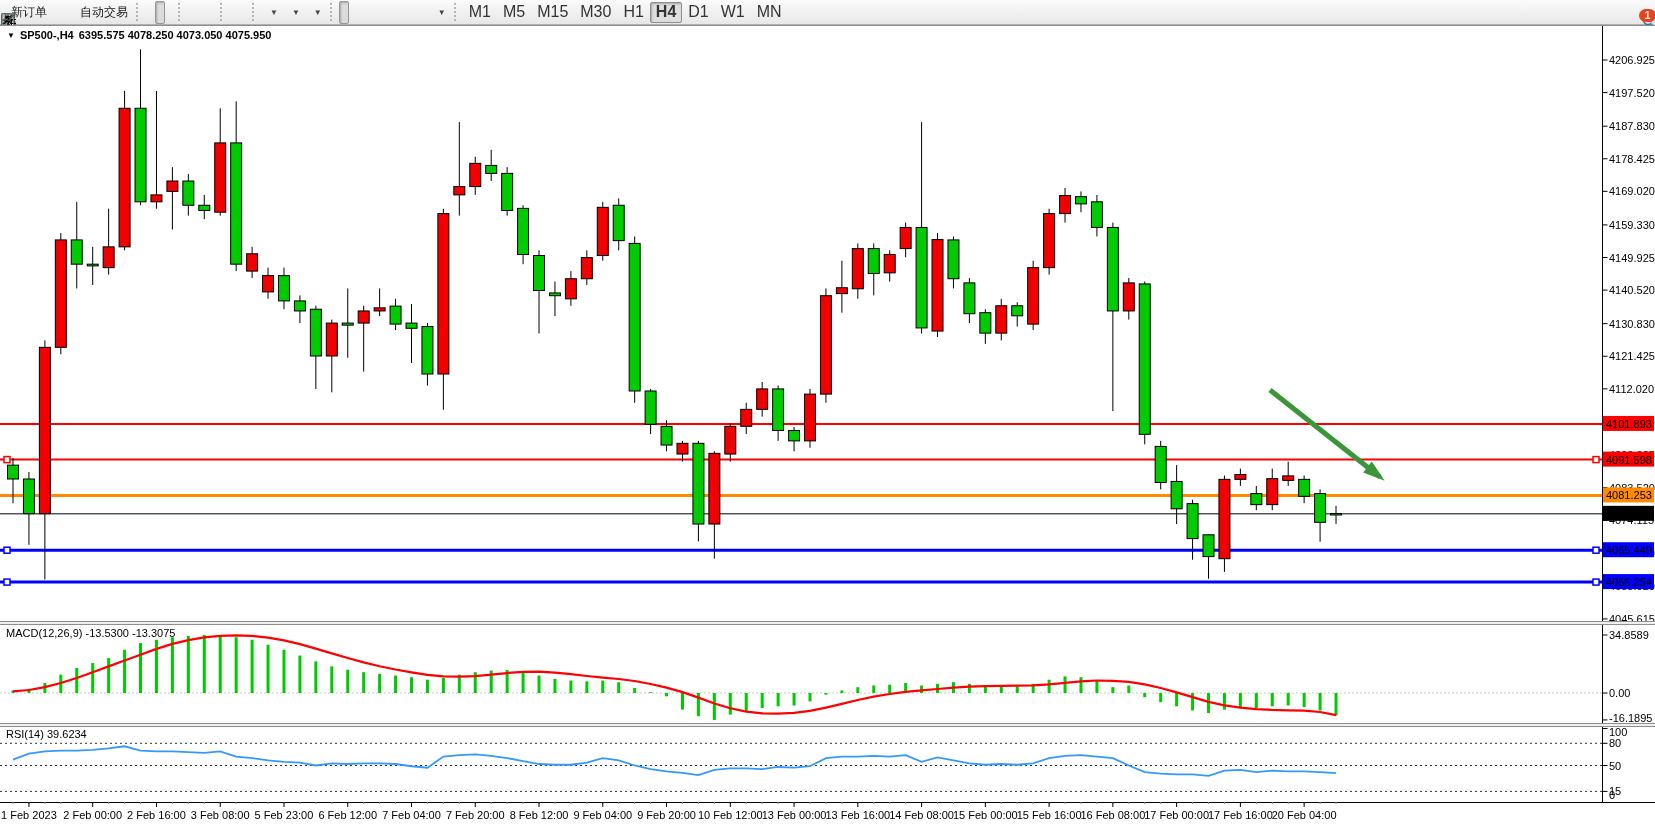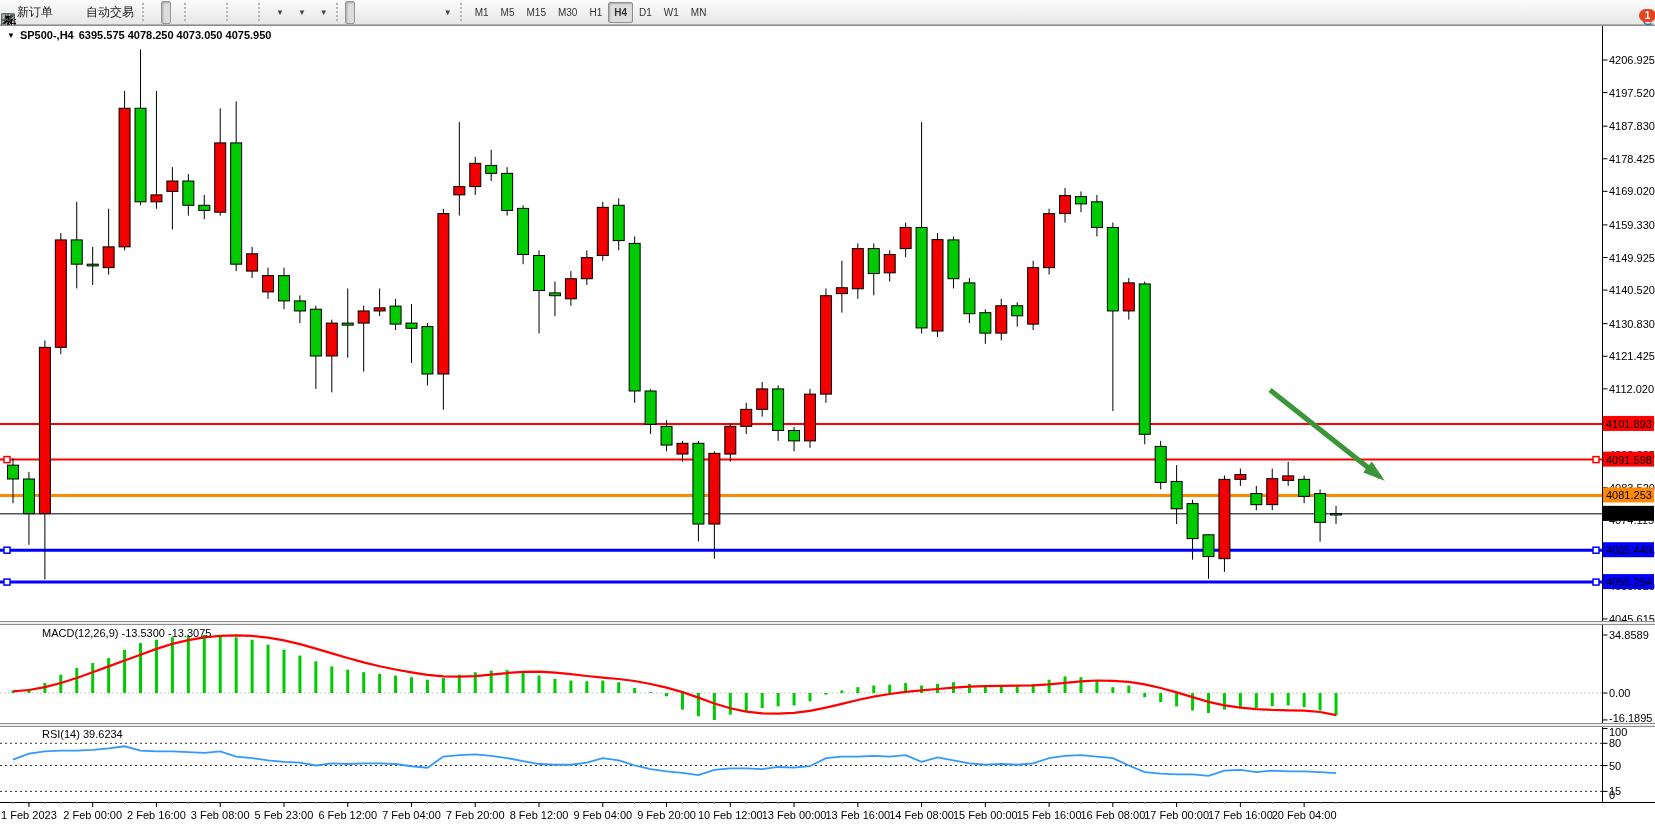--- a/index.html
+++ b/index.html
@@ -1,40 +1,40 @@
 <!DOCTYPE html>
 <html><head>
 <meta charset="utf-8">
 <style>
   html,body{margin:0;padding:0;background:#cfcfcf;}
   .app{position:relative;width:1655px;height:826px;background:#f0f0f0;
        font-family:"Liberation Sans",sans-serif;overflow:hidden;user-select:none;}
   
   .toolbar{position:absolute;top:0;left:0;width:1655px;height:25px;
            background:linear-gradient(#fbfbfb,#e7e7e7);border-bottom:1px solid #b0b0b0;
-           display:flex;align-items:center;padding-left:9px;box-sizing:border-box;}
+           display:flex;align-items:center;padding-left:3px;box-sizing:border-box;}
   .tbtn{height:21px;display:flex;align-items:center;gap:3px;padding:0 4px;
         border:1px solid transparent;border-radius:2px;font-size:12px;color:#1a1a1a;white-space:nowrap;}
   .tbtn.pressed{background:#dcdcdc;border-color:#979797;box-shadow:inset 1px 1px 2px rgba(0,0,0,.25);}
   .tbtn svg{display:block;}
   .caret-dn{font-size:8px;color:#444;margin-left:1px;}
   .grip{width:4px;height:18px;margin:0 3px;border-left:2px dotted #b5b5b5;}
-  .tf-btn{height:19px;padding:0 5px;font-size:10px;color:#333;display:flex;align-items:center;
+  .tf-btn{height:19px;padding:0 5px;font-size:16px;color:#333;display:flex;align-items:center;
           border:1px solid transparent;border-radius:2px;}
   .tf-btn.pressed{background:#dedede;border-color:#8f8f8f;box-shadow:inset 1px 1px 2px rgba(0,0,0,.25);font-weight:bold;}
   .tb-right{position:absolute;right:6px;top:0;height:25px;display:flex;align-items:center;gap:8px;}
   .badge{position:absolute;top:-4px;right:-7px;min-width:13px;height:13px;border-radius:8px;
          background:#e8431f;color:#fff;font-size:10px;font-weight:bold;text-align:center;line-height:13px;padding:0 2px;}
   
   .chart{position:absolute;top:25px;left:0;width:1655px;height:801px;background:#fff;
          border-top:1px solid #8e8e8e;box-sizing:border-box;}
   .chart-title{position:absolute;top:3px;left:7px;font-size:11px;font-weight:bold;color:#000;z-index:5;
                display:flex;align-items:center;gap:5px;}
   .chart-title .tri{font-size:8px;color:#000;}
-  .pane-label{position:absolute;left:6px;font-size:11px;color:#000;z-index:5;margin-left:36px;}
+  .pane-label{position:absolute;left:6px;font-size:11px;color:#000;z-index:5;}
   .splitter{position:absolute;left:0;width:1655px;height:4px;background:#efefef;
             border-top:1px solid #8e8e8e;border-bottom:1px solid #8e8e8e;box-sizing:border-box;cursor:row-resize;}
   svg{position:absolute;left:0;}
   svg text{font-family:"Liberation Sans",sans-serif;font-size:11px;fill:#000;}
 </style>
 </head>
 <body>
 
 <div class="app">
   <div class="toolbar" id="toolbar">

